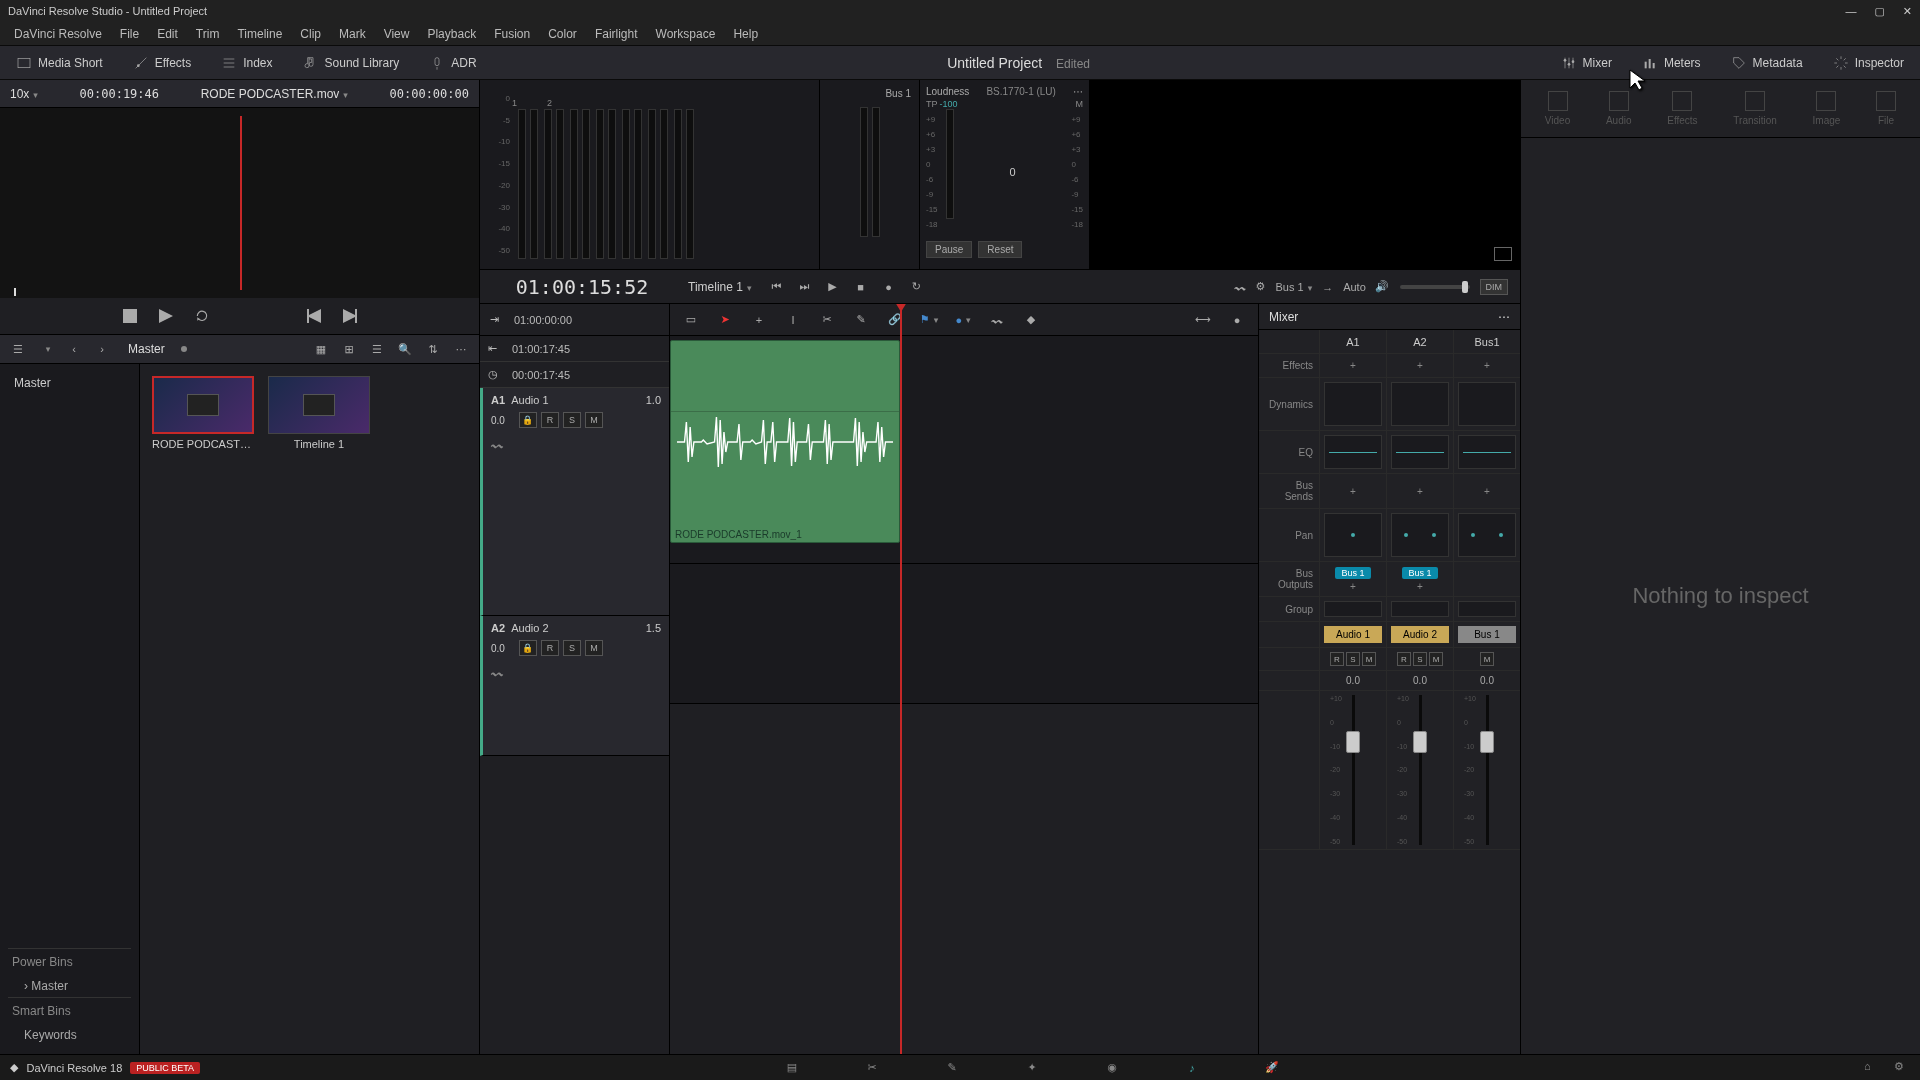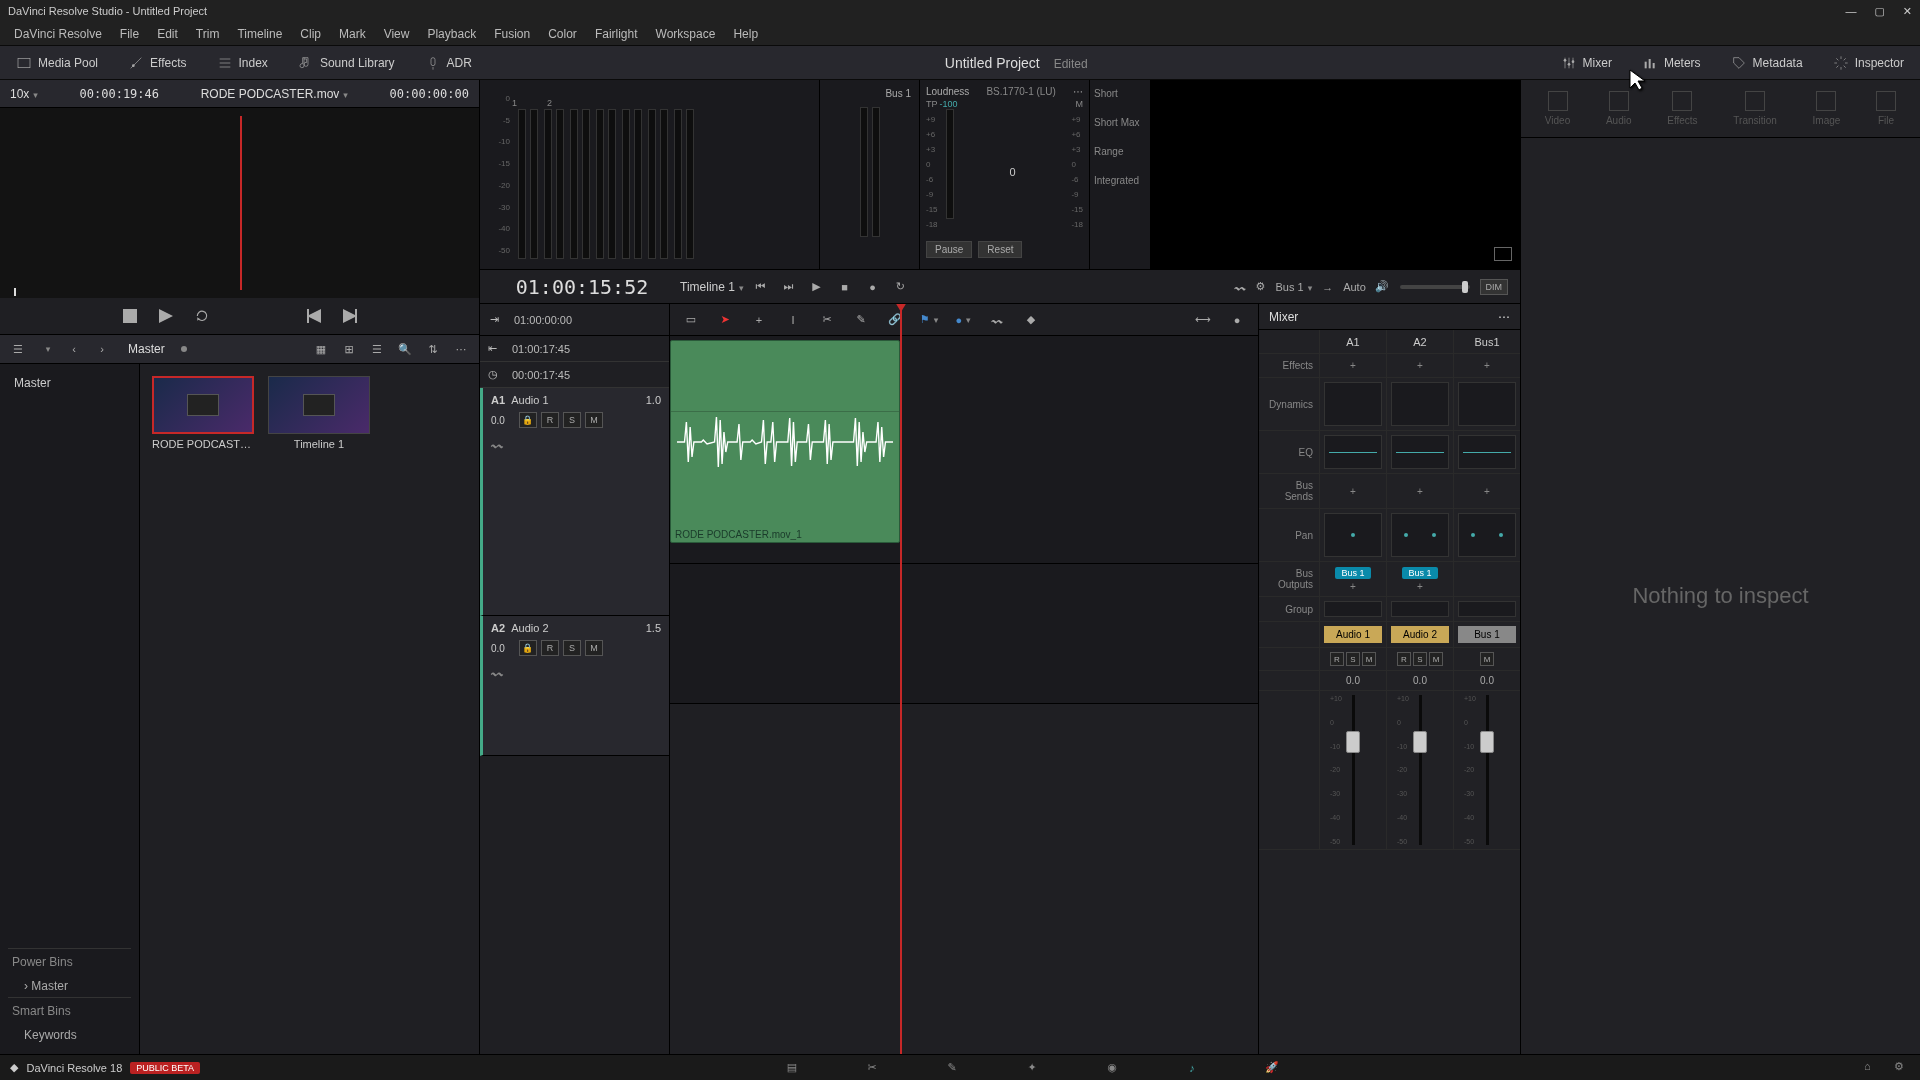--- a/index.html
+++ b/index.html
@@ -68,21 +68,21 @@
 .loudness-panel { flex: 0 0 170px; padding: 6px; font-size: 11px; border-right: 1px solid #000; }
 .loudness-panel .hdr { display: flex; justify-content: space-between; font-size: 10px; }
 .loudness-panel .row { display: flex; align-items: center; gap: 2px; font-size: 9px; color: #888; margin-top: 2px; }
 .loudness-panel .scale { display:flex; flex-direction:column; font-size:8px; color:#666; gap:6px; margin: 6px 0; }
 .loudness-panel .btns { display: flex; gap: 6px; margin-top: 6px; }
 .loudness-panel .btns button { background: #333; border: 1px solid #444; color: #aaa; font-size: 10px; padding: 2px 8px; cursor: pointer; }
 .loudness-labels { flex: 0 0 60px; padding: 8px 4px; display:flex; flex-direction:column; gap: 18px; font-size:10px; color:#888; }
 .black-view { flex: 1; background: #000; position: relative; }
 .black-view .pip { position: absolute; right: 8px; bottom: 8px; width: 18px; height: 14px; border: 1px solid #666; }
 
-.tc-bar { height: 34px; display: flex; align-items: center; padding: 0 12px; gap: 8px; background: #1f1f23; border-bottom: 1px solid #000; }
+.tc-bar { height: 34px; display: flex; align-items: center; padding: 0 12px; gap: 16px; background: #1f1f23; border-bottom: 1px solid #000; }
 .tc-bar .big-tc { font-size: 20px; color: #ddd; font-family: monospace; flex: 0 0 180px; text-align:center; }
 .tc-bar .tl-name { font-size: 12px; color: #ccc; }
 .tc-bar .trans-btns { display: flex; gap: 10px; }
 .tc-bar .trans-btns .tb { width: 18px; height: 18px; cursor: pointer; display:flex; align-items:center; justify-content:center; }
 .tc-bar .right-ctrls { margin-left: auto; display: flex; align-items: center; gap: 10px; font-size: 11px; color: #aaa; }
 .vol-slider { width: 70px; height: 4px; background: #444; position: relative; border-radius: 2px; }
 .vol-slider .thumb { position: absolute; right: 2px; top: -4px; width: 6px; height: 12px; background: #ccc; border-radius: 2px; }
 .dim-btn { background:#333; padding:2px 5px; font-size:9px; border:1px solid #555; }
 
 .timeline-area { flex: 1; display: flex; background: #1f1f23; }
@@ -194,21 +194,21 @@
   <span>Workspace</span>
   <span>Help</span>
 </div>
 
 <div class="toolbar">
   <div class="left">
     <div class="tb-item">
         <svg class="icon-svg" viewBox="0 0 24 24">
           <rect x="3" y="5" width="18" height="14" stroke="#aaa" fill="none"></rect>
         </svg>
-        <span>Media Pool</span>
+        <span>Media Short</span>
       </div>
     <div class="tb-item">
         <svg class="icon-svg" viewBox="0 0 24 24">
           <path d="M4 20 L20 4" stroke="#aaa"></path>
           <circle cx="8" cy="16" r="2" fill="#aaa"></circle>
         </svg>
         <span>Effects</span>
       </div>
     <div class="tb-item">
         <svg class="icon-svg" viewBox="0 0 24 24">
@@ -432,26 +432,20 @@
               <span>-6</span>
               <span>-9</span>
               <span>-15</span>
               <span>-18</span>
             </div>
         </div>
         <div class="btns">
           <button>Pause</button>
           <button>Reset</button>
         </div>
-      </div>
-      <div class="loudness-labels">
-        <span>Short</span>
-        <span>Short Max</span>
-        <span>Range</span>
-        <span>Integrated</span>
       </div>
       <div class="black-view">
         <div class="pip"></div>
       </div>
     </div>
 
     <div class="tc-bar">
       <span class="big-tc">01:00:15:52</span>
       <span class="tl-name chev">Timeline 1</span>
       <div class="trans-btns">

